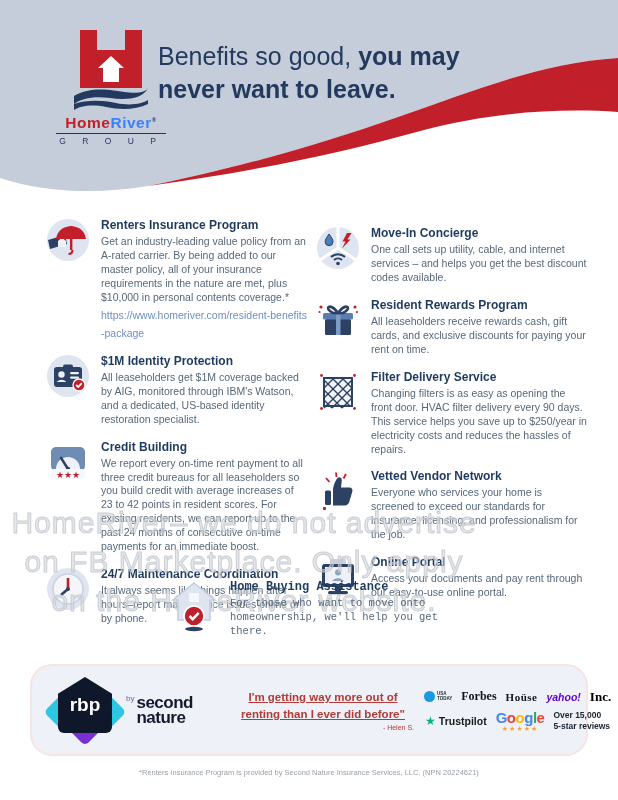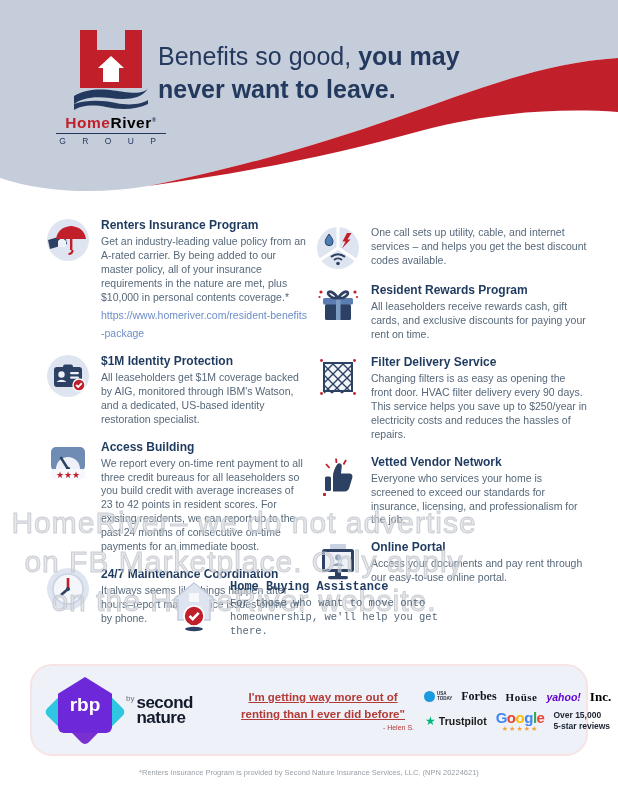--- a/index.html
+++ b/index.html
@@ -7,21 +7,21 @@
   body { font-family:"Liberation Sans", sans-serif; background:#ffffff; }
   .page { position:relative; width:618px; height:800px; background:#ffffff; overflow:hidden; }
 
   
   .header { position:absolute; top:0; left:0; width:618px; height:205px; }
   .header svg.bg { position:absolute; top:0; left:0; }
   .logo { position:absolute; left:56px; top:30px; width:110px; text-align:center; }
   .logo .hmark { display:block; margin:0 auto; }
   .logo-word { font-size:15.5px; font-weight:bold; letter-spacing:0.5px; margin-top:-2px; }
   .logo-word .home { color:#c1202b; }
-  .logo-word .river { color:#000000; }
+  .logo-word .river { color:#3b82f6; }
   .logo-word sup { font-size:6px; color:#24395e; }
   .logo-group { font-size:8.5px; color:#24395e; letter-spacing:7px; margin-top:1px; border-top:1.5px solid #24395e; padding-top:2px; }
   .title { position:absolute; left:158px; top:40px; width:330px; font-size:25px; line-height:33px; color:#24395e; }
   .title .bold { font-weight:bold; }
 
   
   .col { position:absolute; display:flex; flex-direction:column; }
   .col-left  { left:46px;  top:218px; width:262px; gap:13px; }
   .col-right { left:316px; top:226px; width:272px; gap:13px; }
   .benefit { display:flex; gap:11px; }
@@ -41,21 +41,21 @@
 
   
   .banner { position:absolute; left:30px; top:664px; width:558px; height:92px; background:#eef1f7;
     border:2px solid #f6e3e3; border-radius:22px; display:flex; align-items:center; padding:0 20px; gap:10px; z-index:7; }
   .rbp-wrap { display:flex; align-items:center; gap:8px; width:170px; flex:none; }
   .rbp-badge { position:relative; width:66px; height:70px; flex:none; }
   .rbp-badge .teal1, .rbp-badge .teal2 { position:absolute; background:#2ec6e0; width:26px; height:26px; transform:rotate(45deg); border-radius:5px; }
   .rbp-badge .teal1 { left:-3px; top:24px; }
   .rbp-badge .teal2 { right:-3px; top:24px; }
   .rbp-badge .pur-d { position:absolute; background:#7a2fd0; width:24px; height:24px; transform:rotate(45deg); border-radius:5px; left:21px; top:42px; }
-  .rbp-badge .house { position:absolute; left:6px; top:2px; width:54px; height:56px; background:#6d28d9;
+  .rbp-badge .house { position:absolute; left:6px; top:2px; width:54px; height:56px; background:#0f172a;
     clip-path:polygon(50% 0, 100% 30%, 100% 100%, 0 100%, 0 30%); border-radius:6px;
     display:flex; align-items:center; justify-content:center; }
   .rbp-badge .house span { color:#ffffff; font-weight:bold; font-size:19px; }
   .sn-text { line-height:1; }
   .sn-text .by { font-size:8px; color:#6a7180; vertical-align:top; margin-right:2px; }
   .sn-text .sn { font-weight:bold; color:#141a2e; font-size:17px; letter-spacing:-0.5px; display:inline-block; }
   .sn-text .sn div { line-height:15px; }
   .quote { width:182px; flex:none; text-align:center; color:#b33a36; }
   .quote .q { font-size:11.5px; font-weight:bold; line-height:1.45;text-decoration:underline; }
   .quote .attr { font-size:7px; text-align:right; margin-top:2px; color:#b33a36; }
@@ -157,21 +157,21 @@
     <div class="benefit">
       <svg class="icon" viewBox="0 0 44 44">
         <rect x="5" y="7" width="34" height="24" rx="5" class="steel"></rect>
         <path d="M10,29 A12,12 0 0 1 34,29 Z" fill="#eef1f7"></path>
         <line x1="22" y1="29" x2="14.5" y2="17" stroke="#2c4163" stroke-width="2.4"></line>
         <circle cx="22" cy="29" r="2.2" class="navy"></circle>
         <rect x="5" y="29" width="34" height="10" rx="3" fill="#f6f8fb"></rect>
         <text x="22" y="38" text-anchor="middle" font-size="9" fill="#c1202b">★★★</text>
       </svg>
       <div>
-        <h3>Access Building</h3>
+        <h3>Credit Building</h3>
         <p>We report every on-time rent payment to all three credit bureaus for all leaseholders so you build credit with average increases of 23 to 42 points in resident scores. For existing residents, we can report up to the past 24 months of consecutive on-time payments for an immediate boost.</p>
       </div>
     </div>
 
     <div class="benefit">
       <svg class="icon" viewBox="0 0 44 44">
         <circle cx="22" cy="22" r="21" class="ic-circle"></circle>
         <circle cx="22" cy="22" r="15" fill="#f4f6fa" stroke="#c9d2e2" stroke-width="1.5"></circle>
         <line x1="22" y1="22" x2="22" y2="11" stroke="#c1202b" stroke-width="2.6"></line>
         <line x1="22" y1="22" x2="15" y2="28" stroke="#2c4163" stroke-width="2.6"></line>
@@ -192,20 +192,21 @@
         <line x1="22" y1="22" x2="22" y2="1" stroke="#ffffff" stroke-width="3"></line>
         <line x1="22" y1="22" x2="4" y2="34" stroke="#ffffff" stroke-width="3"></line>
         <line x1="22" y1="22" x2="40" y2="34" stroke="#ffffff" stroke-width="3"></line>
         <path d="M13,8 c-2.6,3.8 -3.8,5.6 -3.8,7.8 a3.9,3.9 0 0 0 7.8,0 c0,-2.2 -1.2,-4 -4,-7.8 Z" fill="#4a7fb5" stroke="#2c4163" stroke-width="1"></path>
         <polygon points="31,7 26.5,15.5 29.5,15.5 26,22.5 34.5,13.5 31.5,13.5 35.5,7" class="red"></polygon>
         <path d="M15,31 a10,10 0 0 1 14,0" stroke="#2c4163" stroke-width="2" fill="none"></path>
         <path d="M18,34 a6,6 0 0 1 8,0" stroke="#2c4163" stroke-width="2" fill="none"></path>
         <circle cx="22" cy="37.5" r="1.8" class="navy"></circle>
       </svg>
       <div>
+        <h3>Move-In Concierge</h3>
         <p>One call sets up utility, cable, and internet services – and helps you get the best discount codes available.</p>
       </div>
     </div>
 
     <div class="benefit">
       <svg class="icon" viewBox="0 0 44 44">
         <rect x="9" y="21" width="26" height="16" rx="1.5" class="navy"></rect>
         <rect x="7" y="15" width="30" height="6.5" rx="1.5" fill="#5b7db1"></rect>
         <rect x="20" y="15" width="4.5" height="22" fill="#7f9cc4"></rect>
         <path d="M22,15 C14,4 7,10 17,15 Z" fill="none" stroke="#2c4163" stroke-width="2.6"></path>

